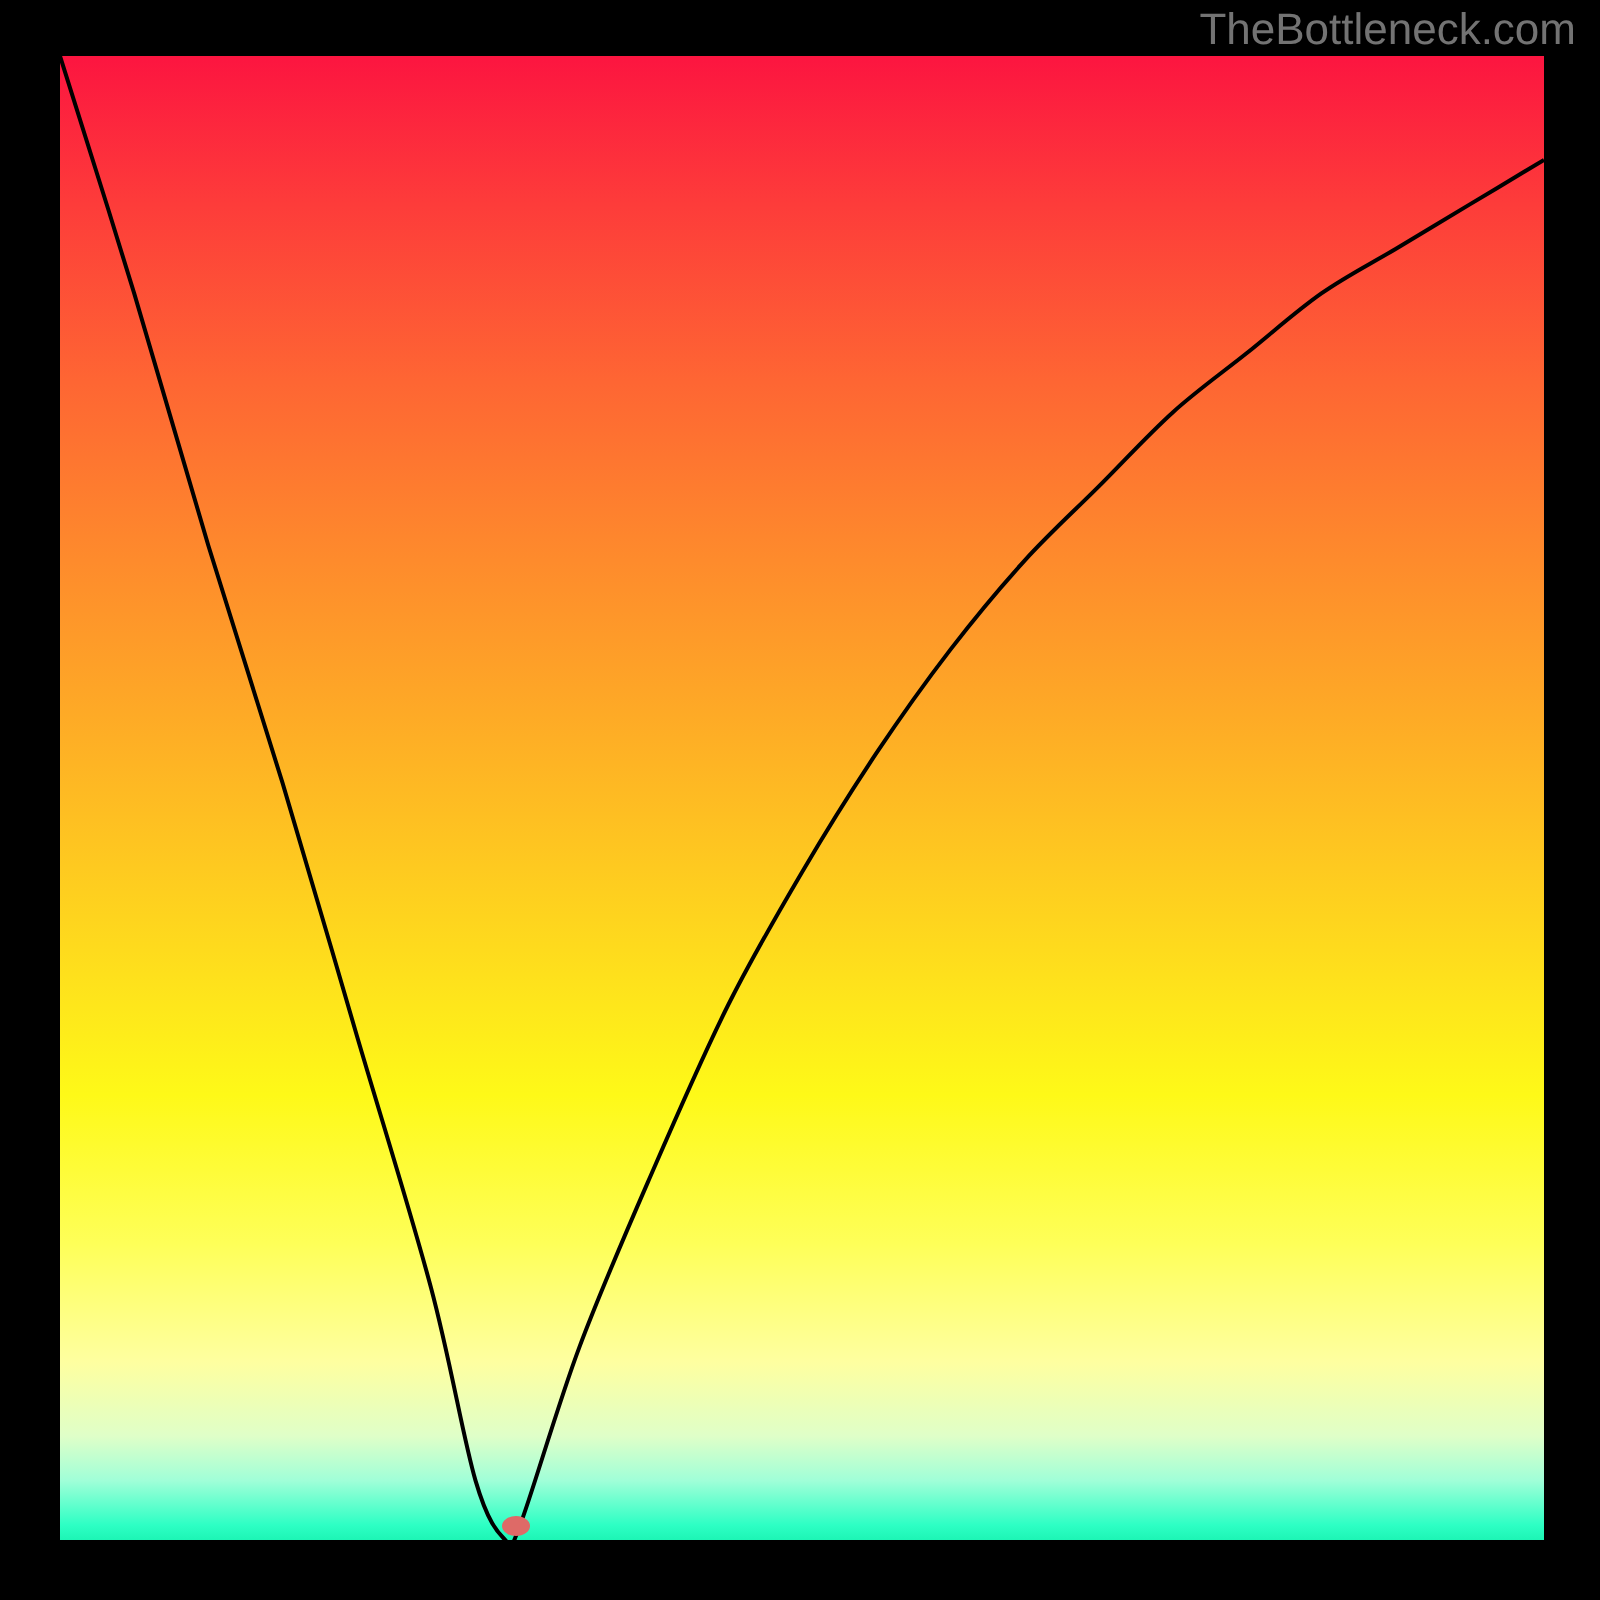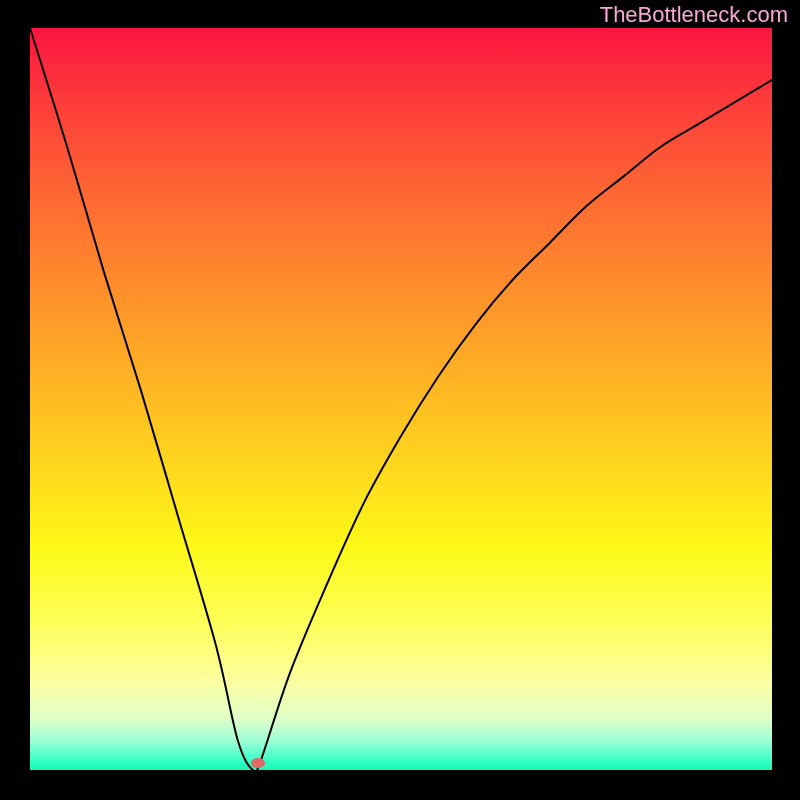--- a/index.html
+++ b/index.html
@@ -8,21 +8,21 @@
     height: 800px;
     background: #000000;
     position: relative;
     font-family: Arial, sans-serif;
     overflow: hidden;
   }
   .watermark {
     position: absolute;
     top: 2px;
     right: 12px;
-    color: #f9a8d4;
+    color: #737373;
     font-size: 22px;
     font-weight: normal;
     z-index: 10;
   }
   .plot-area {
     position: absolute;
     left: 30px;
     top: 28px;
     width: 742px;
     height: 742px;

